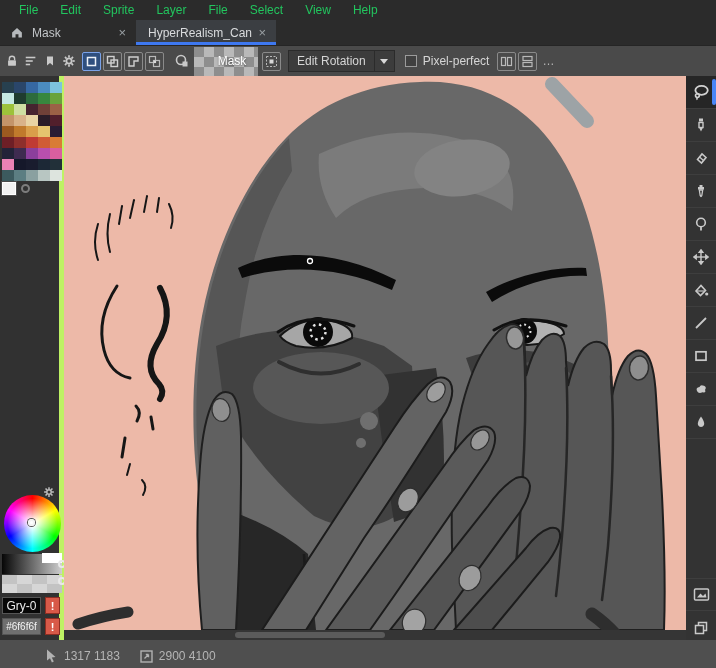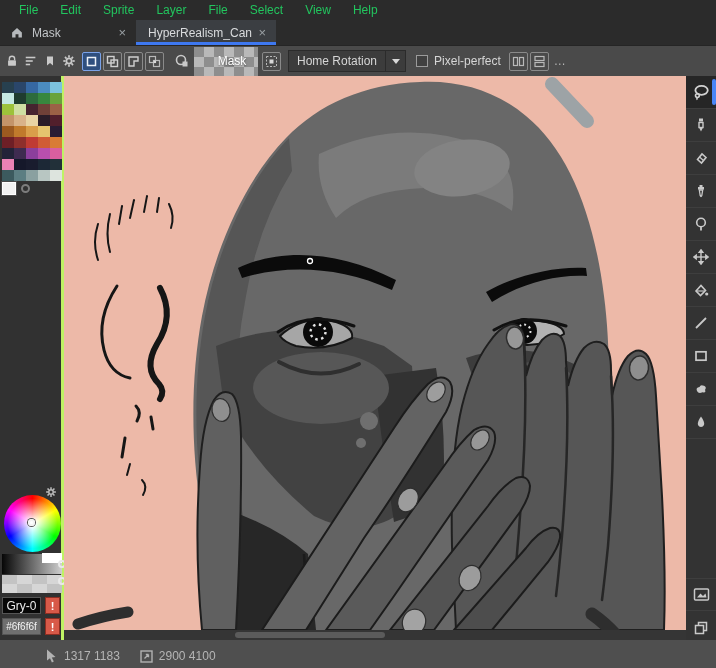--- a/index.html
+++ b/index.html
@@ -42,21 +42,21 @@
   .tri-down{width:0;height:0;border-left:4px solid transparent;border-right:4px solid transparent;
             border-top:5px solid #d8d8d8;}
   .checkbox{width:12px;height:12px;border:1px solid #9b9b9b;background:#404040;margin:0 6px 0 10px;}
   .cb-label{color:#d6d6d6;}
   .overflow-dots{color:#b5b5b5;margin-left:4px;letter-spacing:1px;}
 
   
   .main{position:absolute;left:0;top:76px;width:716px;height:564px;display:flex;}
 
   
-  .leftpanel{position:relative;width:74px;height:564px;background:#313131;border-right:3px solid #bef264;}
+  .leftpanel{position:relative;width:74px;height:564px;background:#313131;border-right:5px solid #bef264;}
   .palette-grid{position:absolute;left:2px;top:6px;width:60px;display:flex;flex-wrap:wrap;}
   .swatch{width:12px;height:11px;}
   .sel-swatch{position:absolute;left:2px;top:106px;width:14px;height:13px;background:#f2f2f2;
               border:1px solid #ffffff;outline:1px solid #4a4a4a;}
   .circle-btn{position:absolute;left:21px;top:108px;width:9px;height:9px;border:2px solid #7d7d7d;border-radius:50%;}
   .wheel-gear{position:absolute;right:4px;top:410px;}
   .wheel{position:absolute;left:4px;top:419px;width:57px;height:57px;border-radius:50%;
     background:radial-gradient(circle at 50% 50%, #ffffff 6%, rgba(255,255,255,0) 62%),
                conic-gradient(#ff0000,#ffff00,#00ff00,#00ffff,#0000ff,#ff00ff,#ff0000);}
   .wheel-sel{position:absolute;left:24px;top:24px;width:7px;height:7px;border:2px solid #f4f4f4;
@@ -207,21 +207,21 @@
     </div>
 
     <div class="icon-btn boxed">
       <svg width="13" height="13" viewBox="0 0 13 13">
           <rect x="1.5" y="1.5" width="10" height="10" fill="none" stroke="#b9b9b9" stroke-width="1" stroke-dasharray="2 1.5"></rect>
           <rect x="4.5" y="4.5" width="4" height="4" fill="#d8d8d8"></rect>
         </svg>
     </div>
 
     <div class="dropdown">
-      <span>Home Rotation</span>
+      <span>Edit Rotation</span>
     </div>
     <div class="drop-arrow-btn">
       <div class="tri-down"></div>
     </div>
 
     <div class="checkbox"></div>
     <span class="cb-label">Pixel-perfect</span>
 
     <div class="icon-btn boxed" style="margin-left:8px">
       <svg width="13" height="13" viewBox="0 0 13 13">

